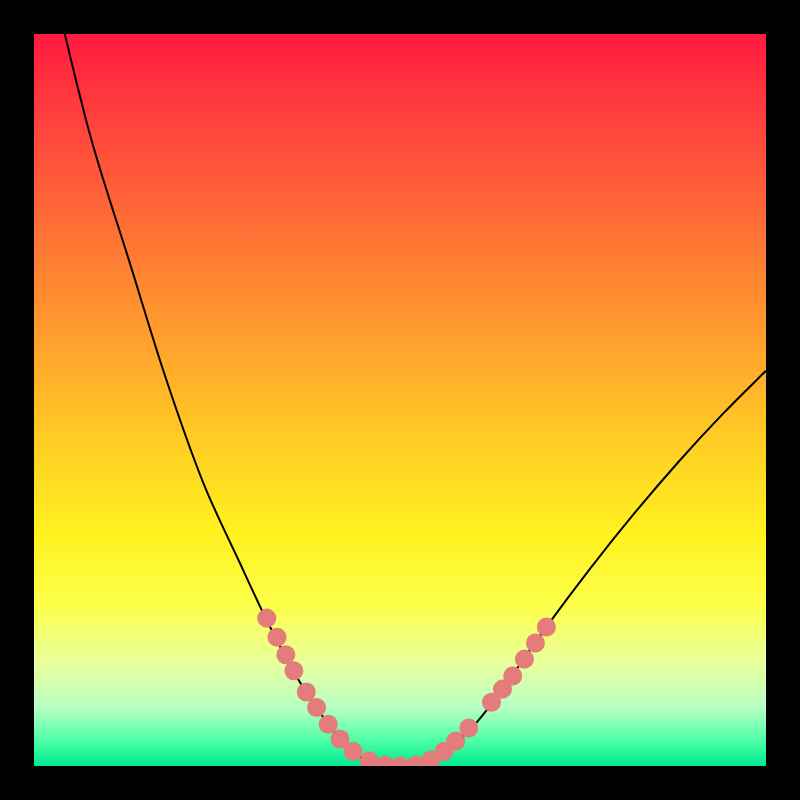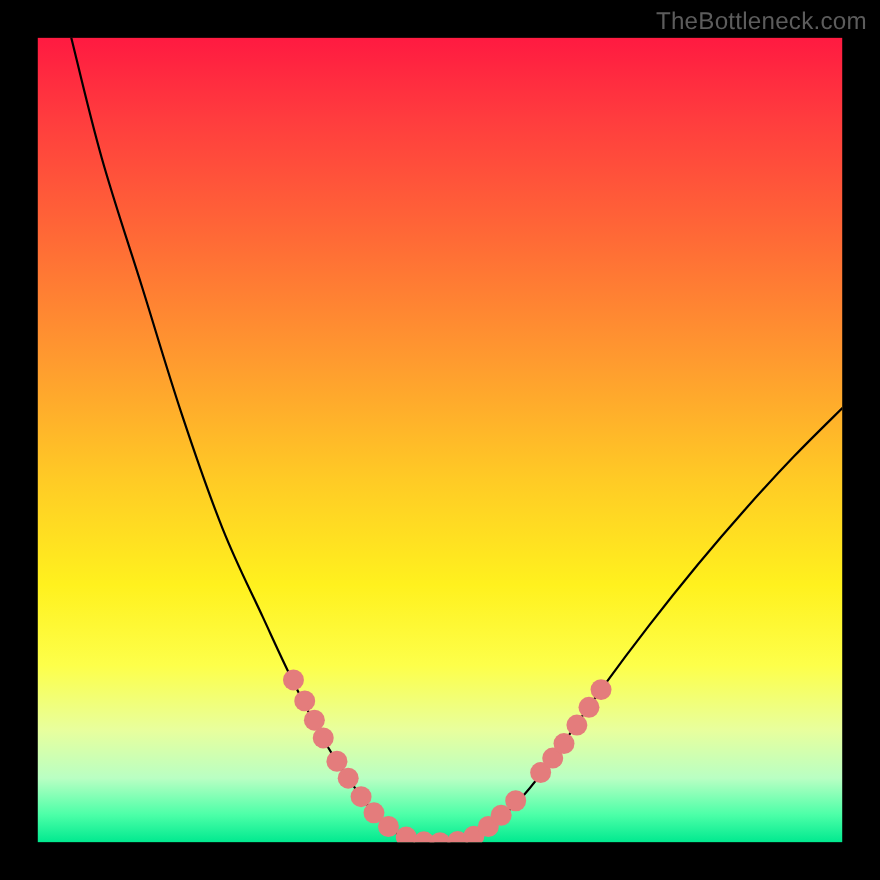--- a/index.html
+++ b/index.html
@@ -35,21 +35,20 @@
     color: #5c5c5c;
     font-weight: 500;
     letter-spacing: 0.2px;
   }
   svg { display: block; }
 </style>
 </head>
 <body>
 
 <div class="frame">
-  <div class="watermark">TheBottleneck.com</div>
 
   <div class="plot">
     <svg id="chart-svg" width="732" height="732" viewBox="0 0 732 732">
       <defs>
         <linearGradient id="bg-grad" x1="0" y1="0" x2="0" y2="1">
             <stop offset="0.00%" stop-color="#ff1a41"></stop>
             <stop offset="10.00%" stop-color="#ff3c3e"></stop>
             <stop offset="25.00%" stop-color="#ff6a36"></stop>
             <stop offset="40.00%" stop-color="#ff9a2f"></stop>
             <stop offset="55.00%" stop-color="#ffcb25"></stop>

